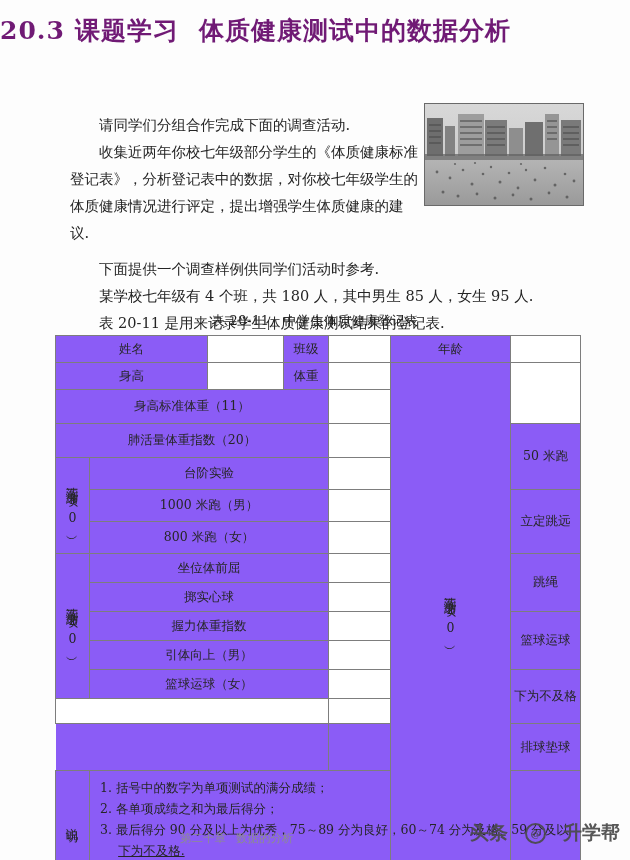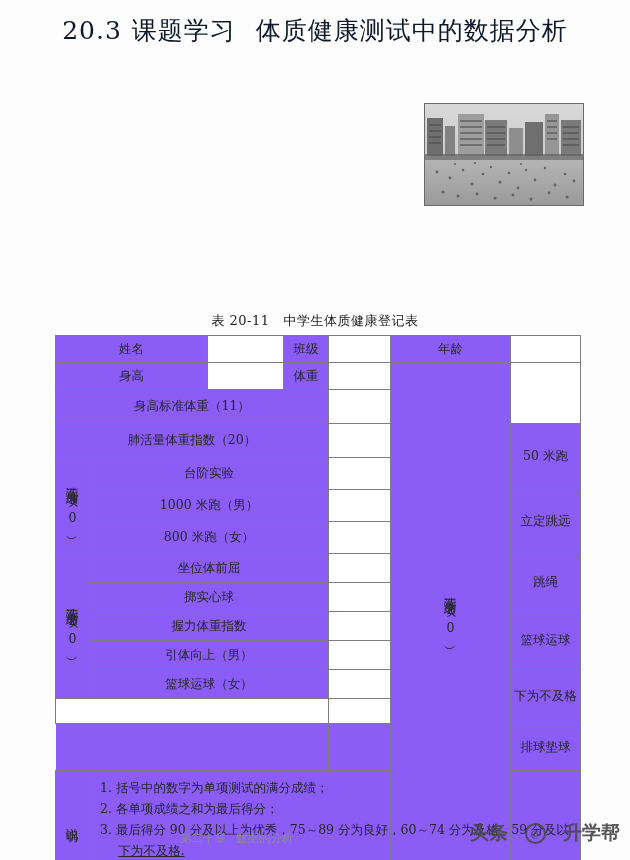--- a/index.html
+++ b/index.html
@@ -20,25 +20,26 @@
     position: absolute;
     inset: 0;
     background: #fdfdfd;
   }
 
   
   .title {
     position: absolute;
     left: 0; right: 0;
     top: 14px;
-    text-align: center;
+    text-align: left;
     font-size: 25px;
     letter-spacing: 1px;
-    color: #0f172a;
+    color: #701a75;
     white-space: nowrap;
+    font-weight: bold;
   }
   .title .num {
     font-family: "DejaVu Serif", serif;
     margin-right: 10px;
   }
   .title .gap { display: inline-block; width: 20px; }
 
   
   .prose {
     position: absolute;
@@ -242,20 +243,28 @@
           <circle cx="106" cy="95" r="1.5"></circle>
         <circle cx="124" cy="89" r="1.4"></circle>
           <circle cx="142" cy="93" r="1.5"></circle>
         <circle cx="30" cy="60" r="1.1"></circle>
           <circle cx="50" cy="59" r="1.1"></circle>
           <circle cx="96" cy="60" r="1.1"></circle>
       </g>
     </svg>
   </div>
 
+  <div class="prose">
+    <p class="para flowwrap">请同学们分组合作完成下面的调查活动.</p>
+    <p class="para flowwrap">收集近两年你校七年级部分学生的《体质健康标准登记表》，分析登记表中的数据，对你校七年级学生的体质健康情况进行评定，提出增强学生体质健康的建议.</p>
+    <div class="spacer-line"></div>
+    <p class="para full">下面提供一个调查样例供同学们活动时参考.</p>
+    <p class="para full">某学校七年级有 4 个班，共 180 人，其中男生 85 人，女生 95 人.</p>
+    <p class="para full">表 20-11 是用来记录学生体质健康测试结果的登记表.</p>
+  </div>
 
   <div class="table-caption">
     <span>表 20-11</span><span class="cap-gap"></span><span>中学生体质健康登记表</span>
   </div>
 
   <table class="reg-table">
     <colgroup>
       <col style="width:34px">
       <col style="width:118px">
       <col style="width:76px">

